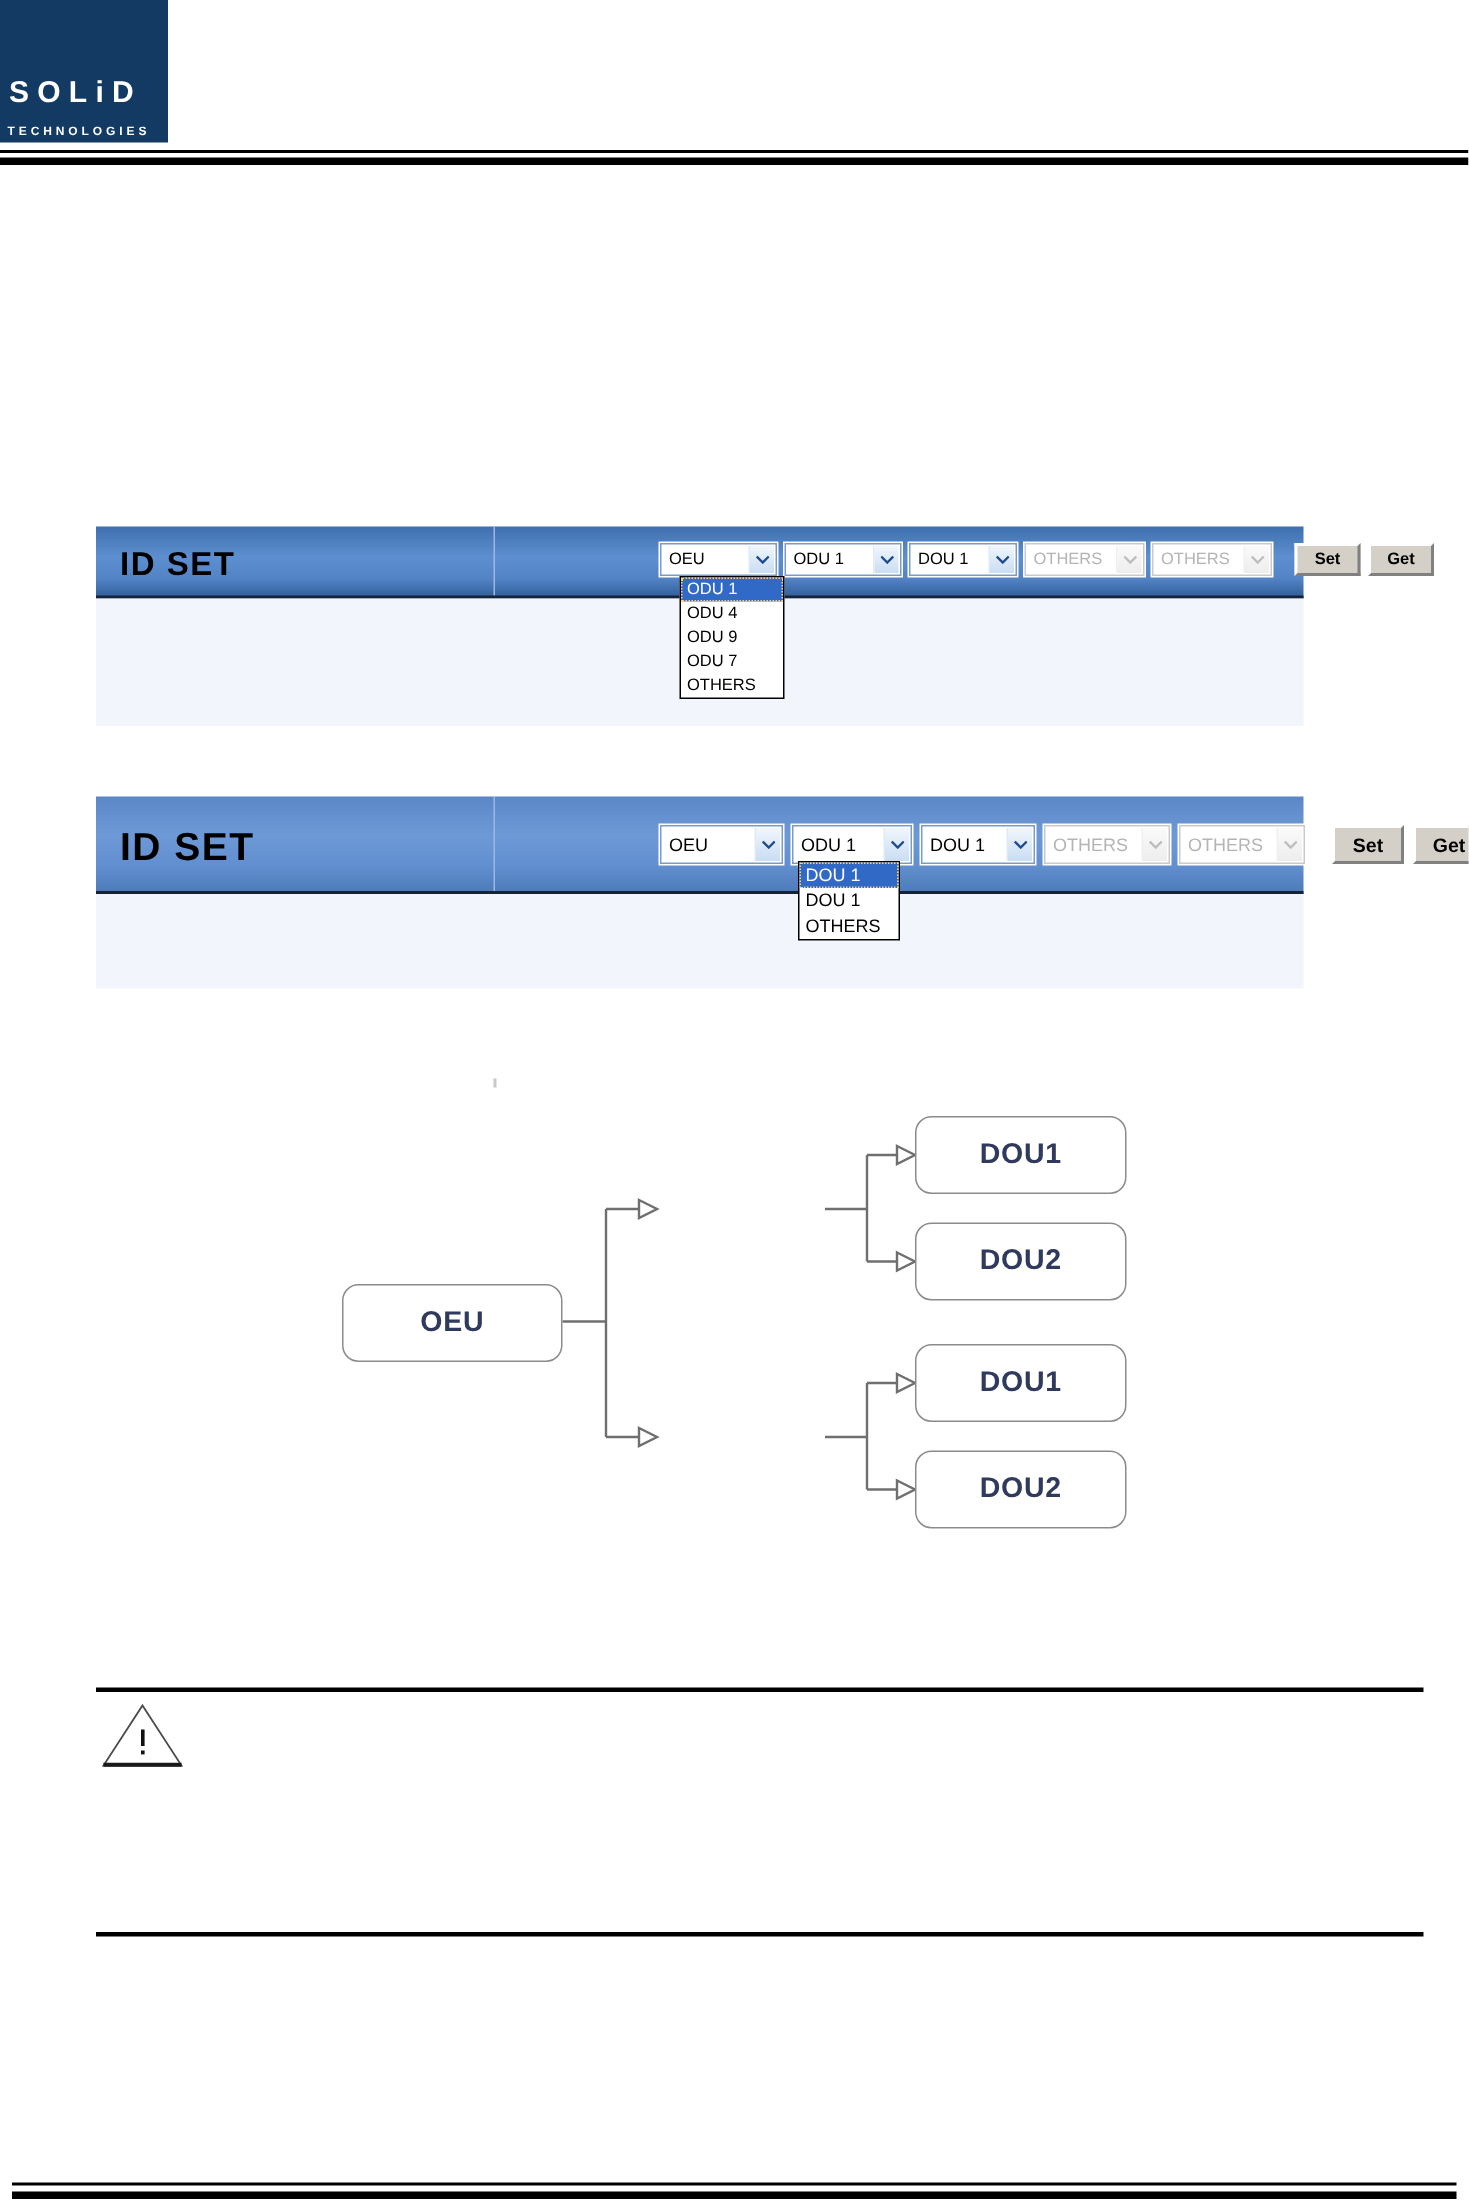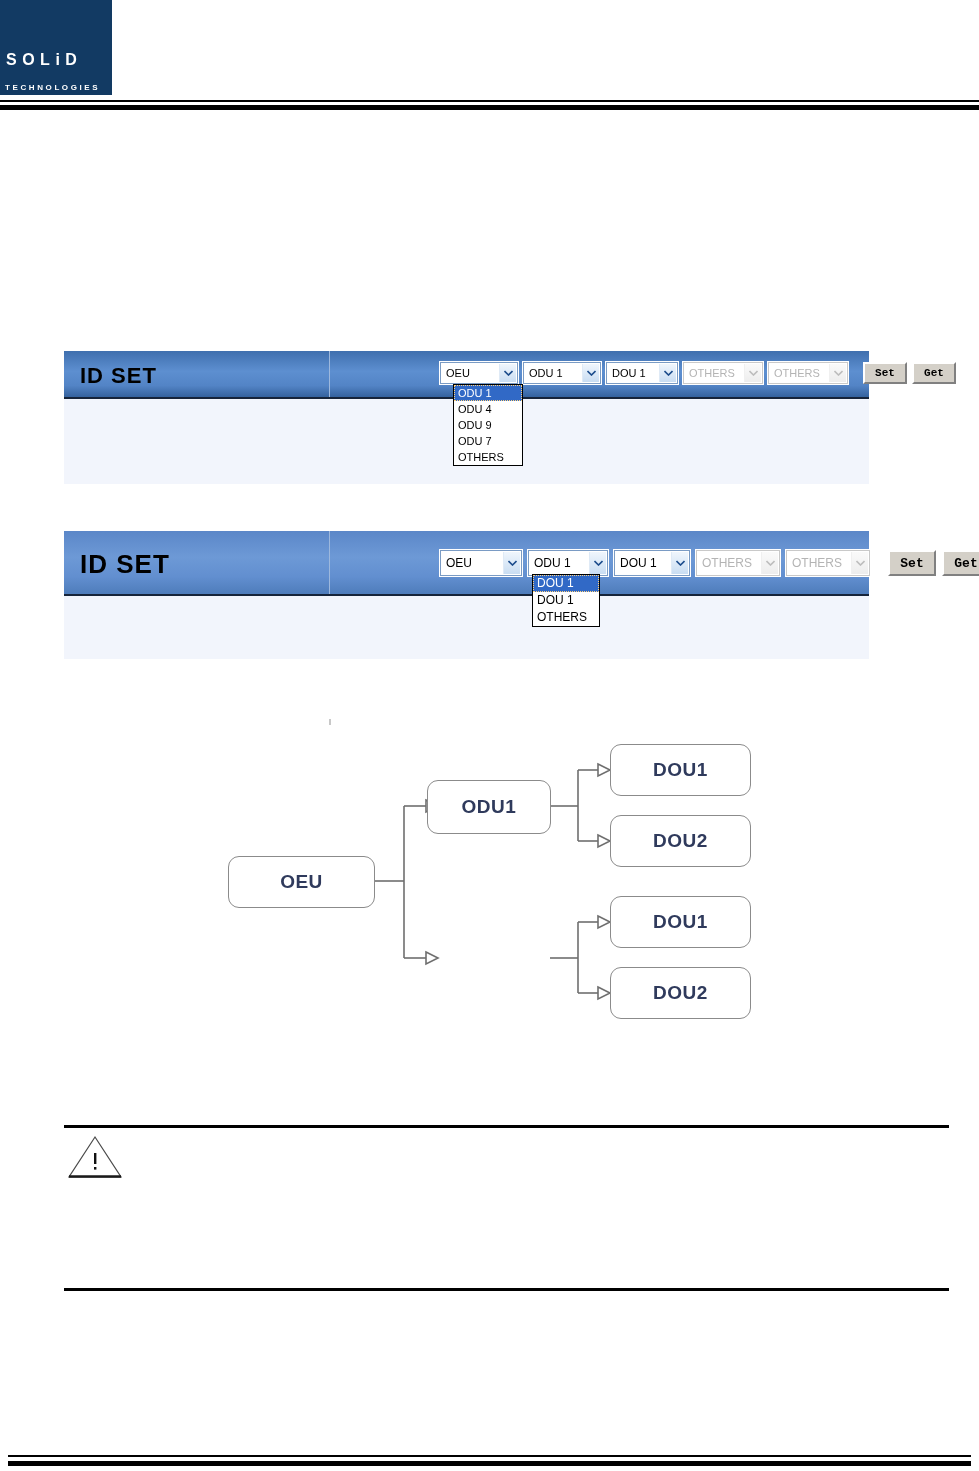--- a/index.html
+++ b/index.html
@@ -28,21 +28,21 @@
     width: 112px;
     height: 95px;
     background: #123a63;
   }
   .logo-solid {
     position: absolute;
     left: 6px;
     top: 52px;
     width: 104px;
     color: #ffffff;
-    font-size: 16px;
+    font-size: 20px;
     font-weight: bold;
     letter-spacing: 5.5px;
     font-family: "Liberation Sans", sans-serif;
     line-height: 1;
   }
   .logo-tech {
     position: absolute;
     left: 5px;
     top: 84px;
     width: 110px;
@@ -225,21 +225,21 @@
   .btn3d {
     box-sizing: border-box;
     background: #d4d0c8;
     border-top: 2px solid #ffffff;
     border-left: 2px solid #ffffff;
     border-right: 2px solid #808080;
     border-bottom: 2px solid #808080;
     display: flex;
     align-items: center;
     justify-content: center;
-    font-family: Liberation Mono, monospace;
+    font-family: Liberation Sans, sans-serif;
     font-weight: bold;
     color: #000000;
     cursor: default;
   }
   #panel1 .btn3d { width: 44px; height: 22px; font-size: 11px; }
   #panel2 .btn3d { width: 48px; height: 26px; font-size: 13px; }
   .btn-gap1 { width: 5px; }
   .btn-gap2 { width: 6px; }
 
   
@@ -480,21 +480,20 @@
 
     <line x1="330" y1="230" x2="358" y2="230" stroke="#6f6f6f" stroke-width="1.6"></line>
     <line x1="358" y1="194" x2="358" y2="265" stroke="#6f6f6f" stroke-width="1.6"></line>
     <line x1="358" y1="194" x2="378" y2="194" stroke="#6f6f6f" stroke-width="1.6"></line>
     <polygon points="378,188 390,194 378,200" fill="none" stroke="#6f6f6f" stroke-width="1.6"></polygon>
     <line x1="358" y1="265" x2="378" y2="265" stroke="#6f6f6f" stroke-width="1.6"></line>
     <polygon points="378,259 390,265 378,271" fill="none" stroke="#6f6f6f" stroke-width="1.6"></polygon>
   </svg>
 
   <div class="node" style="left:8px;   top:128px; width:147px; height:52px;">OEU</div>
-  <div class="node" style="left:207px; top:52px;  width:124px; height:54px;">ODU1</div>
   <div class="node" style="left:390px; top:16px;  width:141px; height:52px;">DOU1</div>
   <div class="node" style="left:390px; top:87px;  width:141px; height:52px;">DOU2</div>
   <div class="node" style="left:390px; top:168px; width:141px; height:52px;">DOU1</div>
   <div class="node" style="left:390px; top:239px; width:141px; height:52px;">DOU2</div>
 </div>
 
 <div id="note-rule-top"></div>
 <div id="warn-icon">
   <svg width="58" height="48" viewBox="0 0 58 48">
     <path d="M29 4 L55 44 L3 44 Z" fill="none" stroke="#4a4a4a" stroke-width="1.2"></path>

